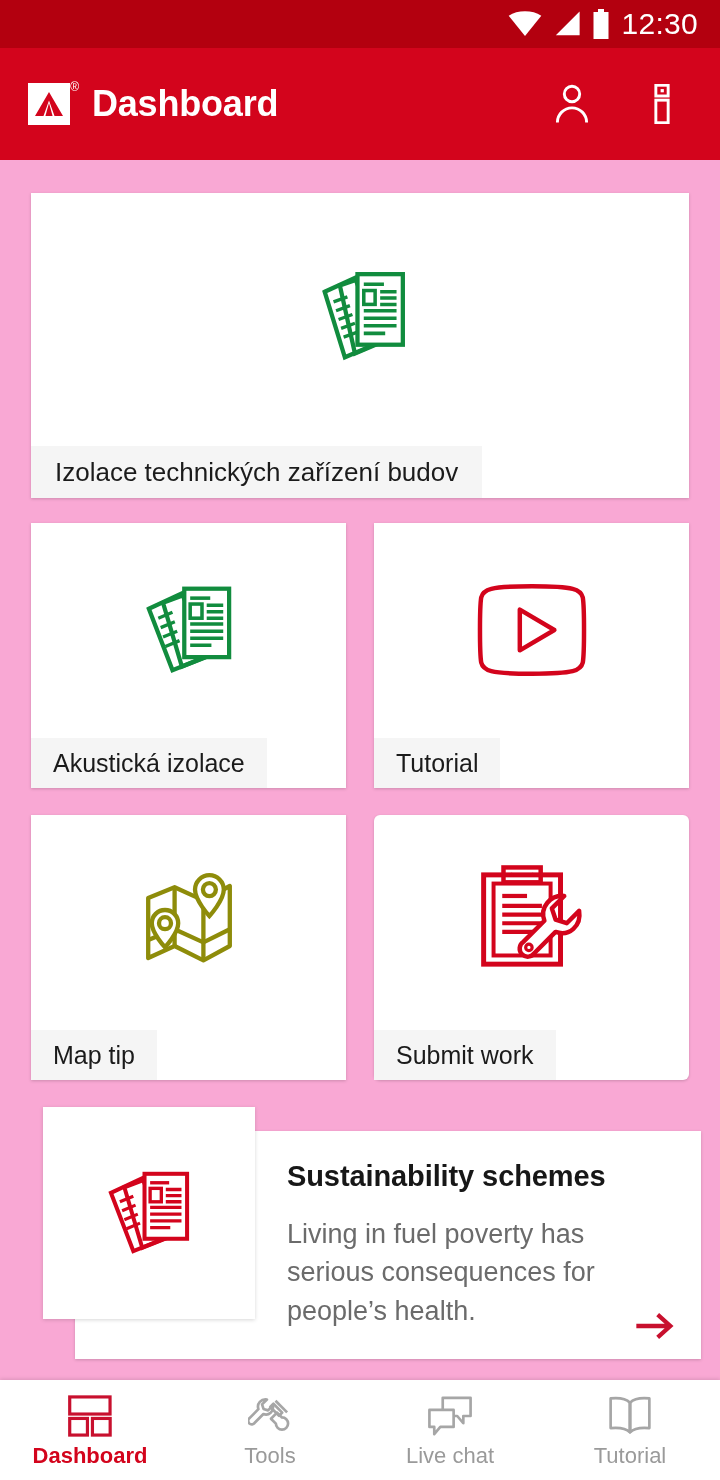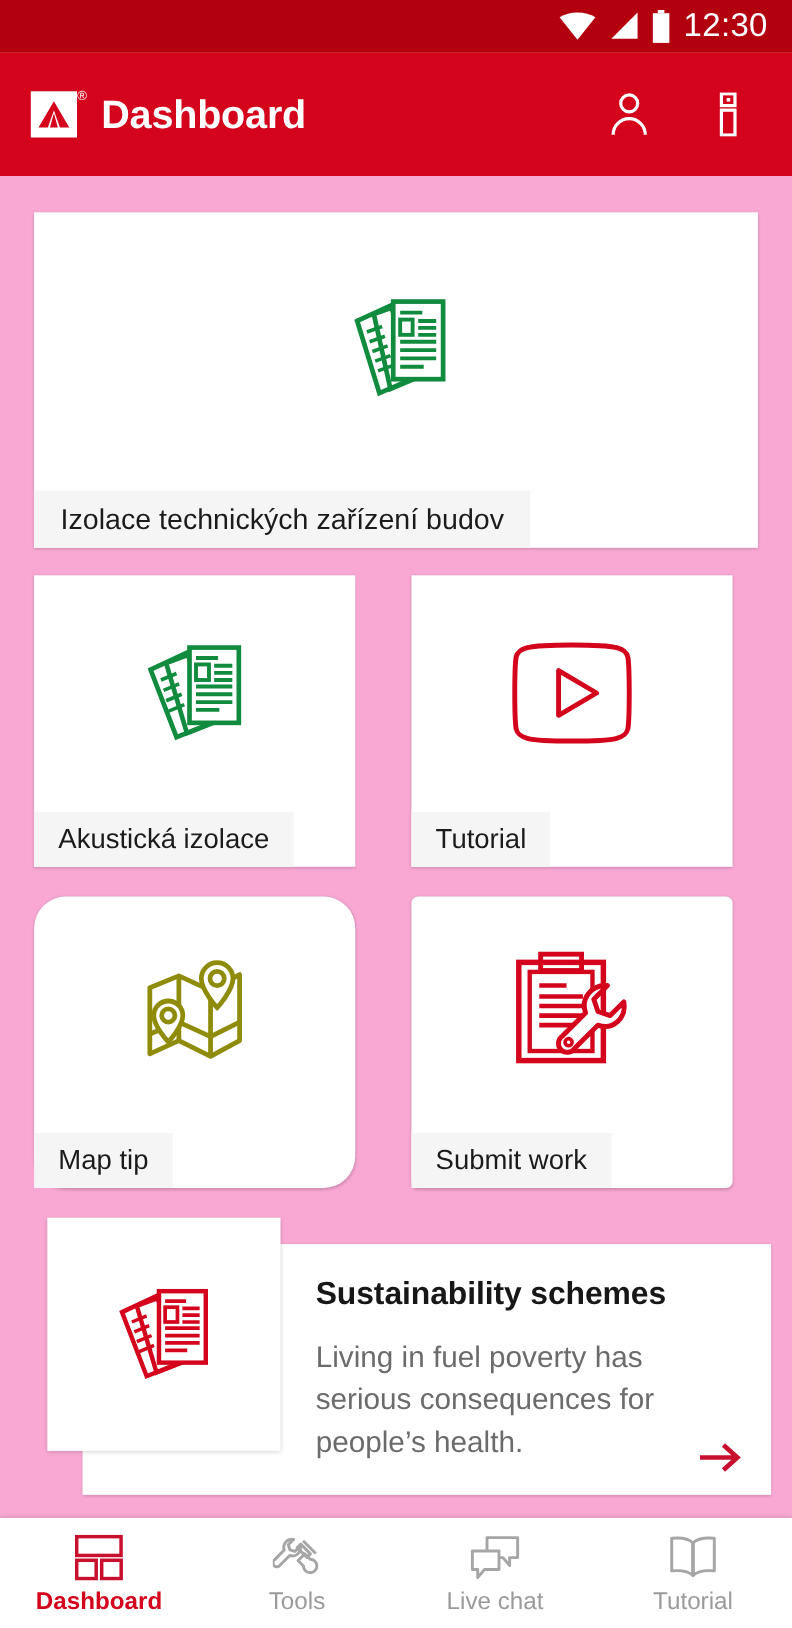--- a/index.html
+++ b/index.html
@@ -63,26 +63,26 @@
     display:inline-flex; align-items:center;
     padding:0 22px; height:50px; white-space:nowrap;
   }
 
   
   #card-hero { left:31px; top:33px; width:658px; height:305px; }
   #card-hero .card-icon { height:248px; }
   #card-hero .card-label { height:52px; padding:0 24px; font-size:26px; }
 
   
-  .grid-card { width:292px; height:265px; }
+  .grid-card { width:315px; height:265px; }
   .grid-card .card-icon { height:213px; }
 
   #card-acoustic { left:31px;  top:363px; }
   #card-tutorial { left:374px; top:363px; }
-  #card-map      { left:31px;  top:655px;border-radius:29px; }
+  #card-map      { left:31px;  top:655px; }
   #card-submit   { left:374px; top:655px;border-radius:6px; }
 
   
   #card-sustain {
     left:75px; top:971px; width:626px; height:228px;
     background:#fff;
   }
   .sustain-thumb {
     position:absolute; left:-32px; top:-24px;
     width:212px; height:212px; background:#fff;

